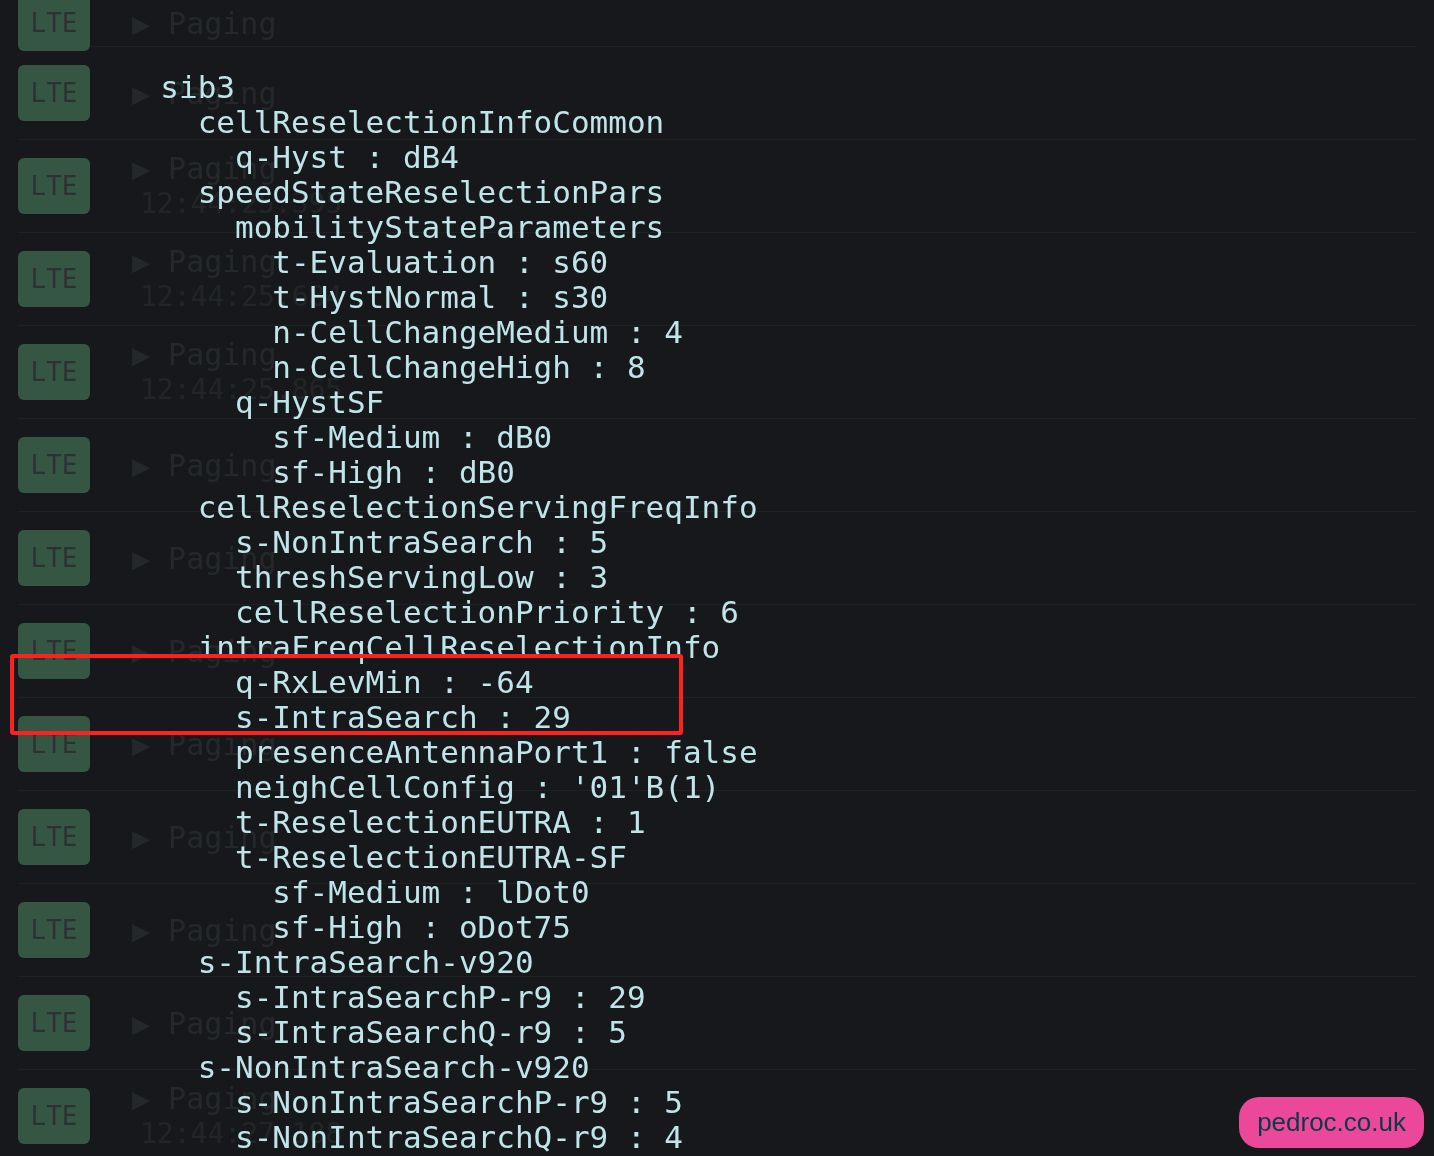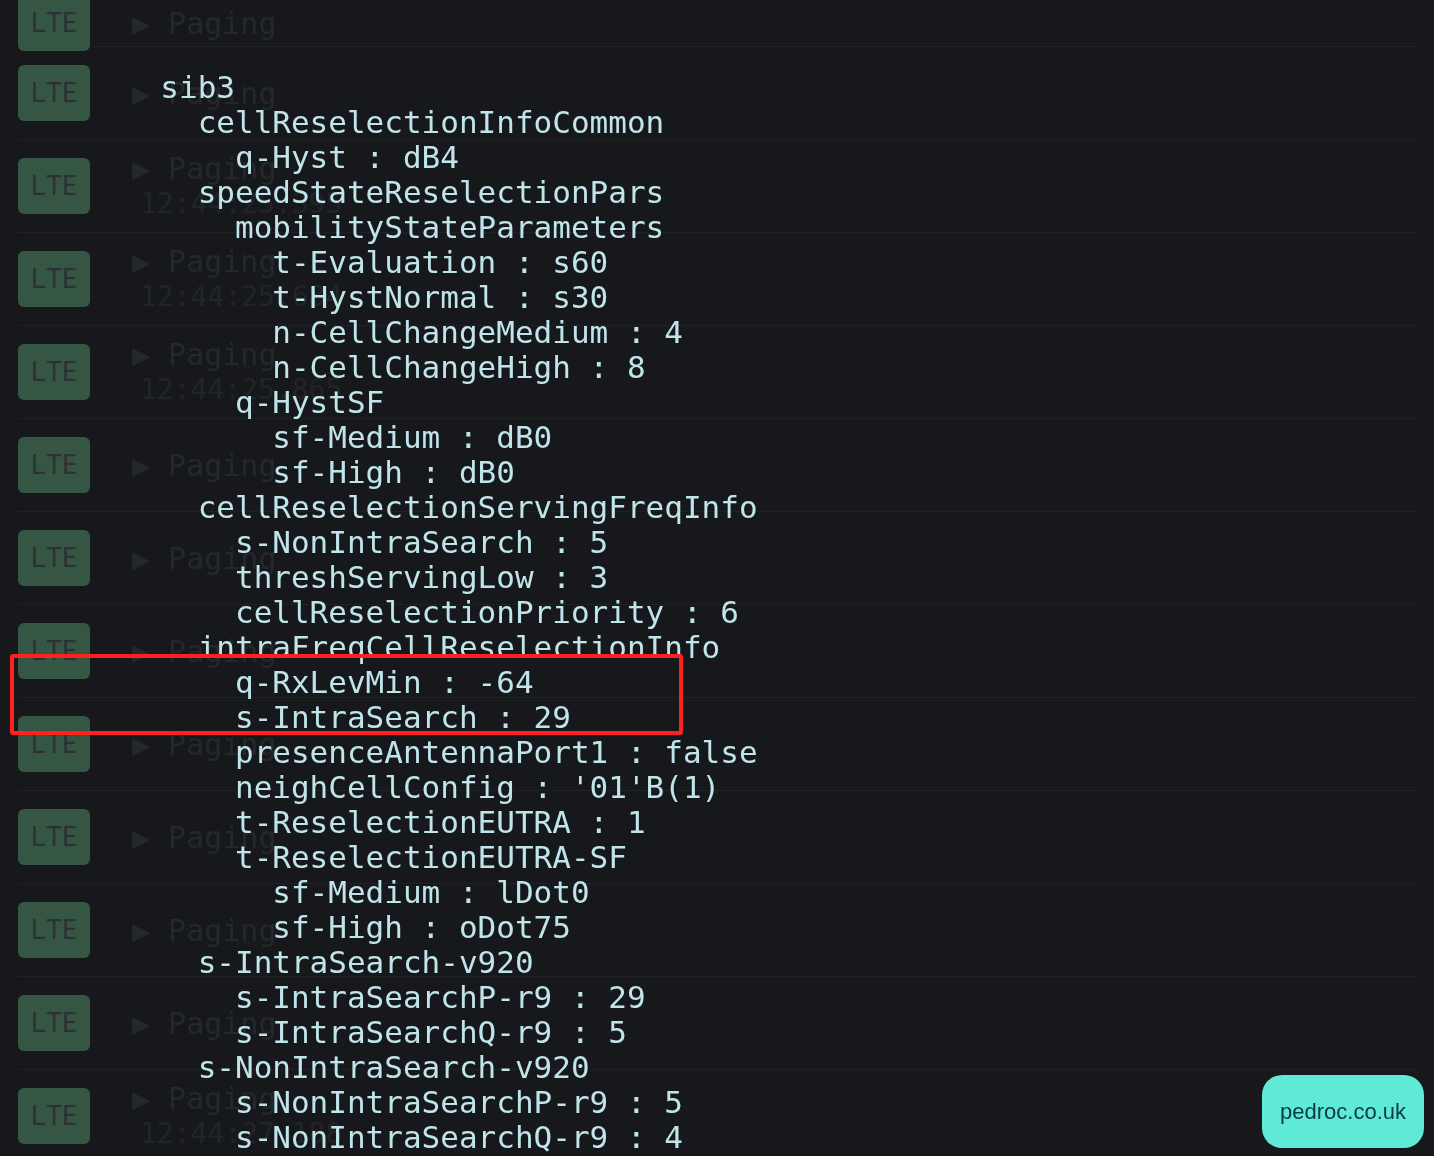--- a/index.html
+++ b/index.html
@@ -43,24 +43,24 @@
     margin:0;font:inherit;
   }
   .hl-box{
     position:absolute;z-index:2;
     border:4px solid #ff2020;
     border-radius:3px;
     pointer-events:none;
   }
   .watermark{
     position:absolute;right:10px;bottom:8px;z-index:3;
-    background:#5eead4;color:#083a4a;
-    border-radius:20px;padding:19px 18px;
+    background:#ec4899;color:#083a4a;
+    border-radius:20px;padding:8px 18px;
     font-family:Arial,Helvetica,sans-serif;
-    font-size:22px;font-weight:500;
+    font-size:26px;font-weight:500;
   }
 </style>
 </head>
 <body>
 
 <div class="bg-list">
     <div class="bg-row">
       <span class="lte-badge">LTE</span>
       <div>
         <div class="bg-main">▶ Paging</div>

